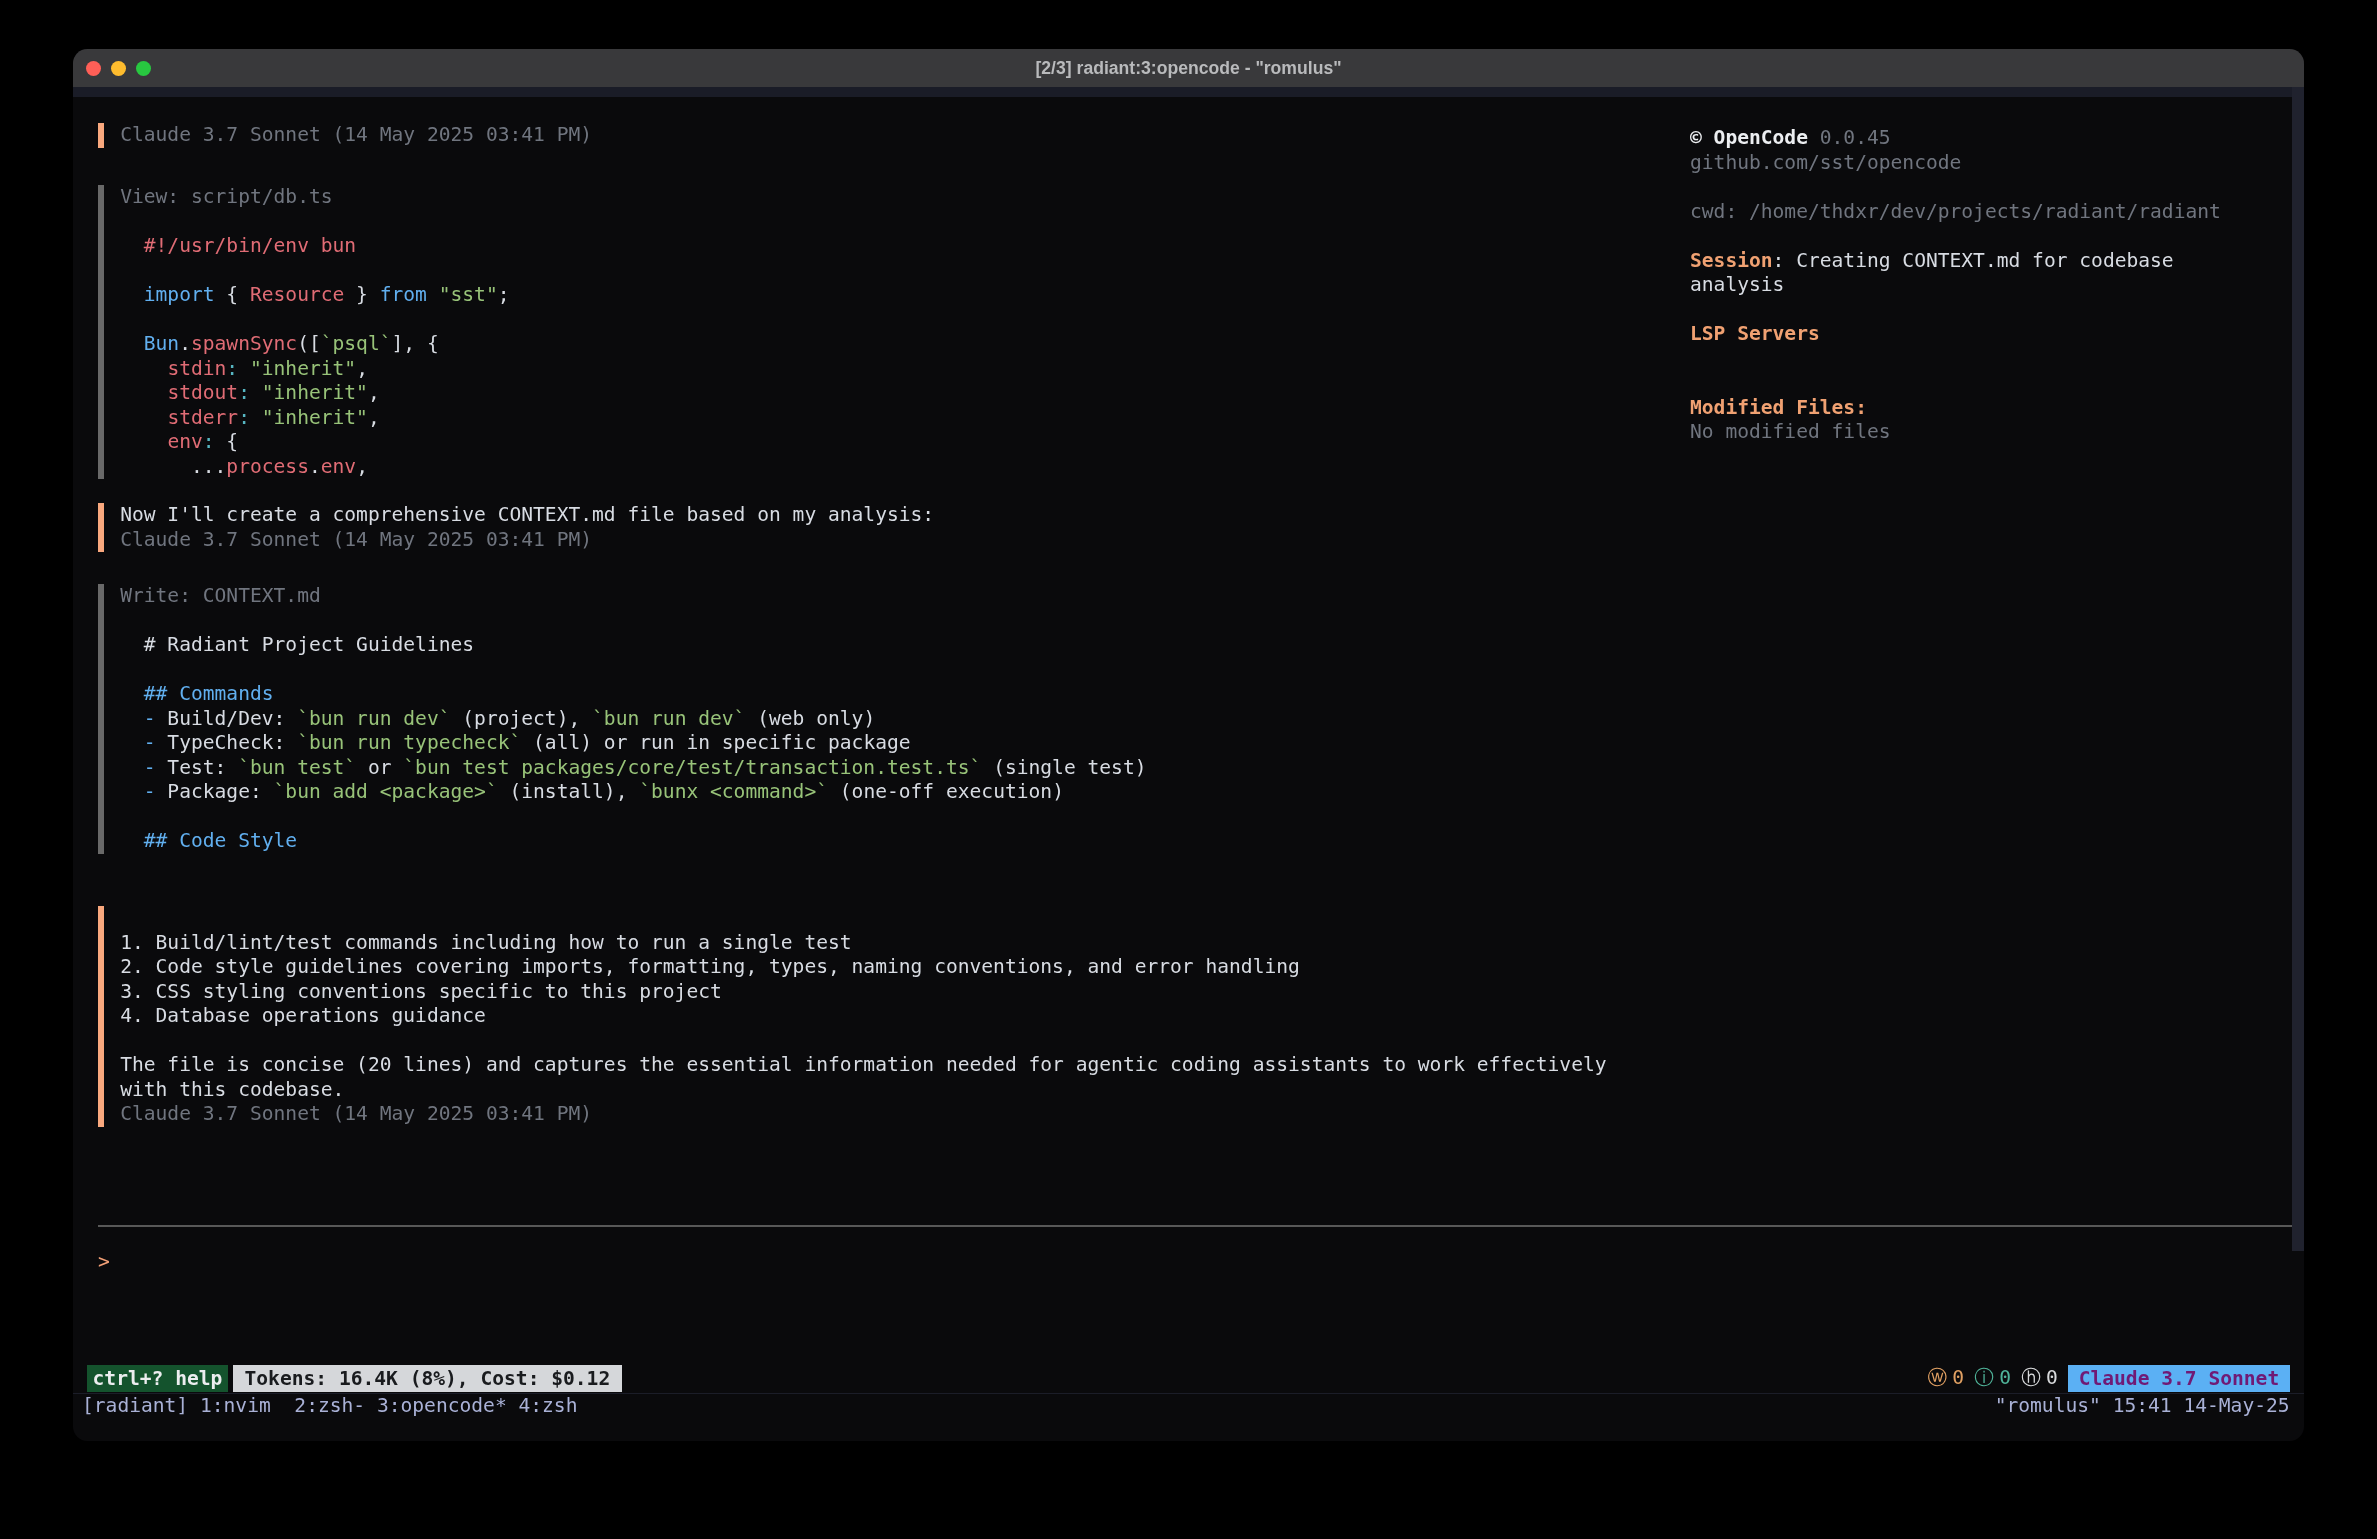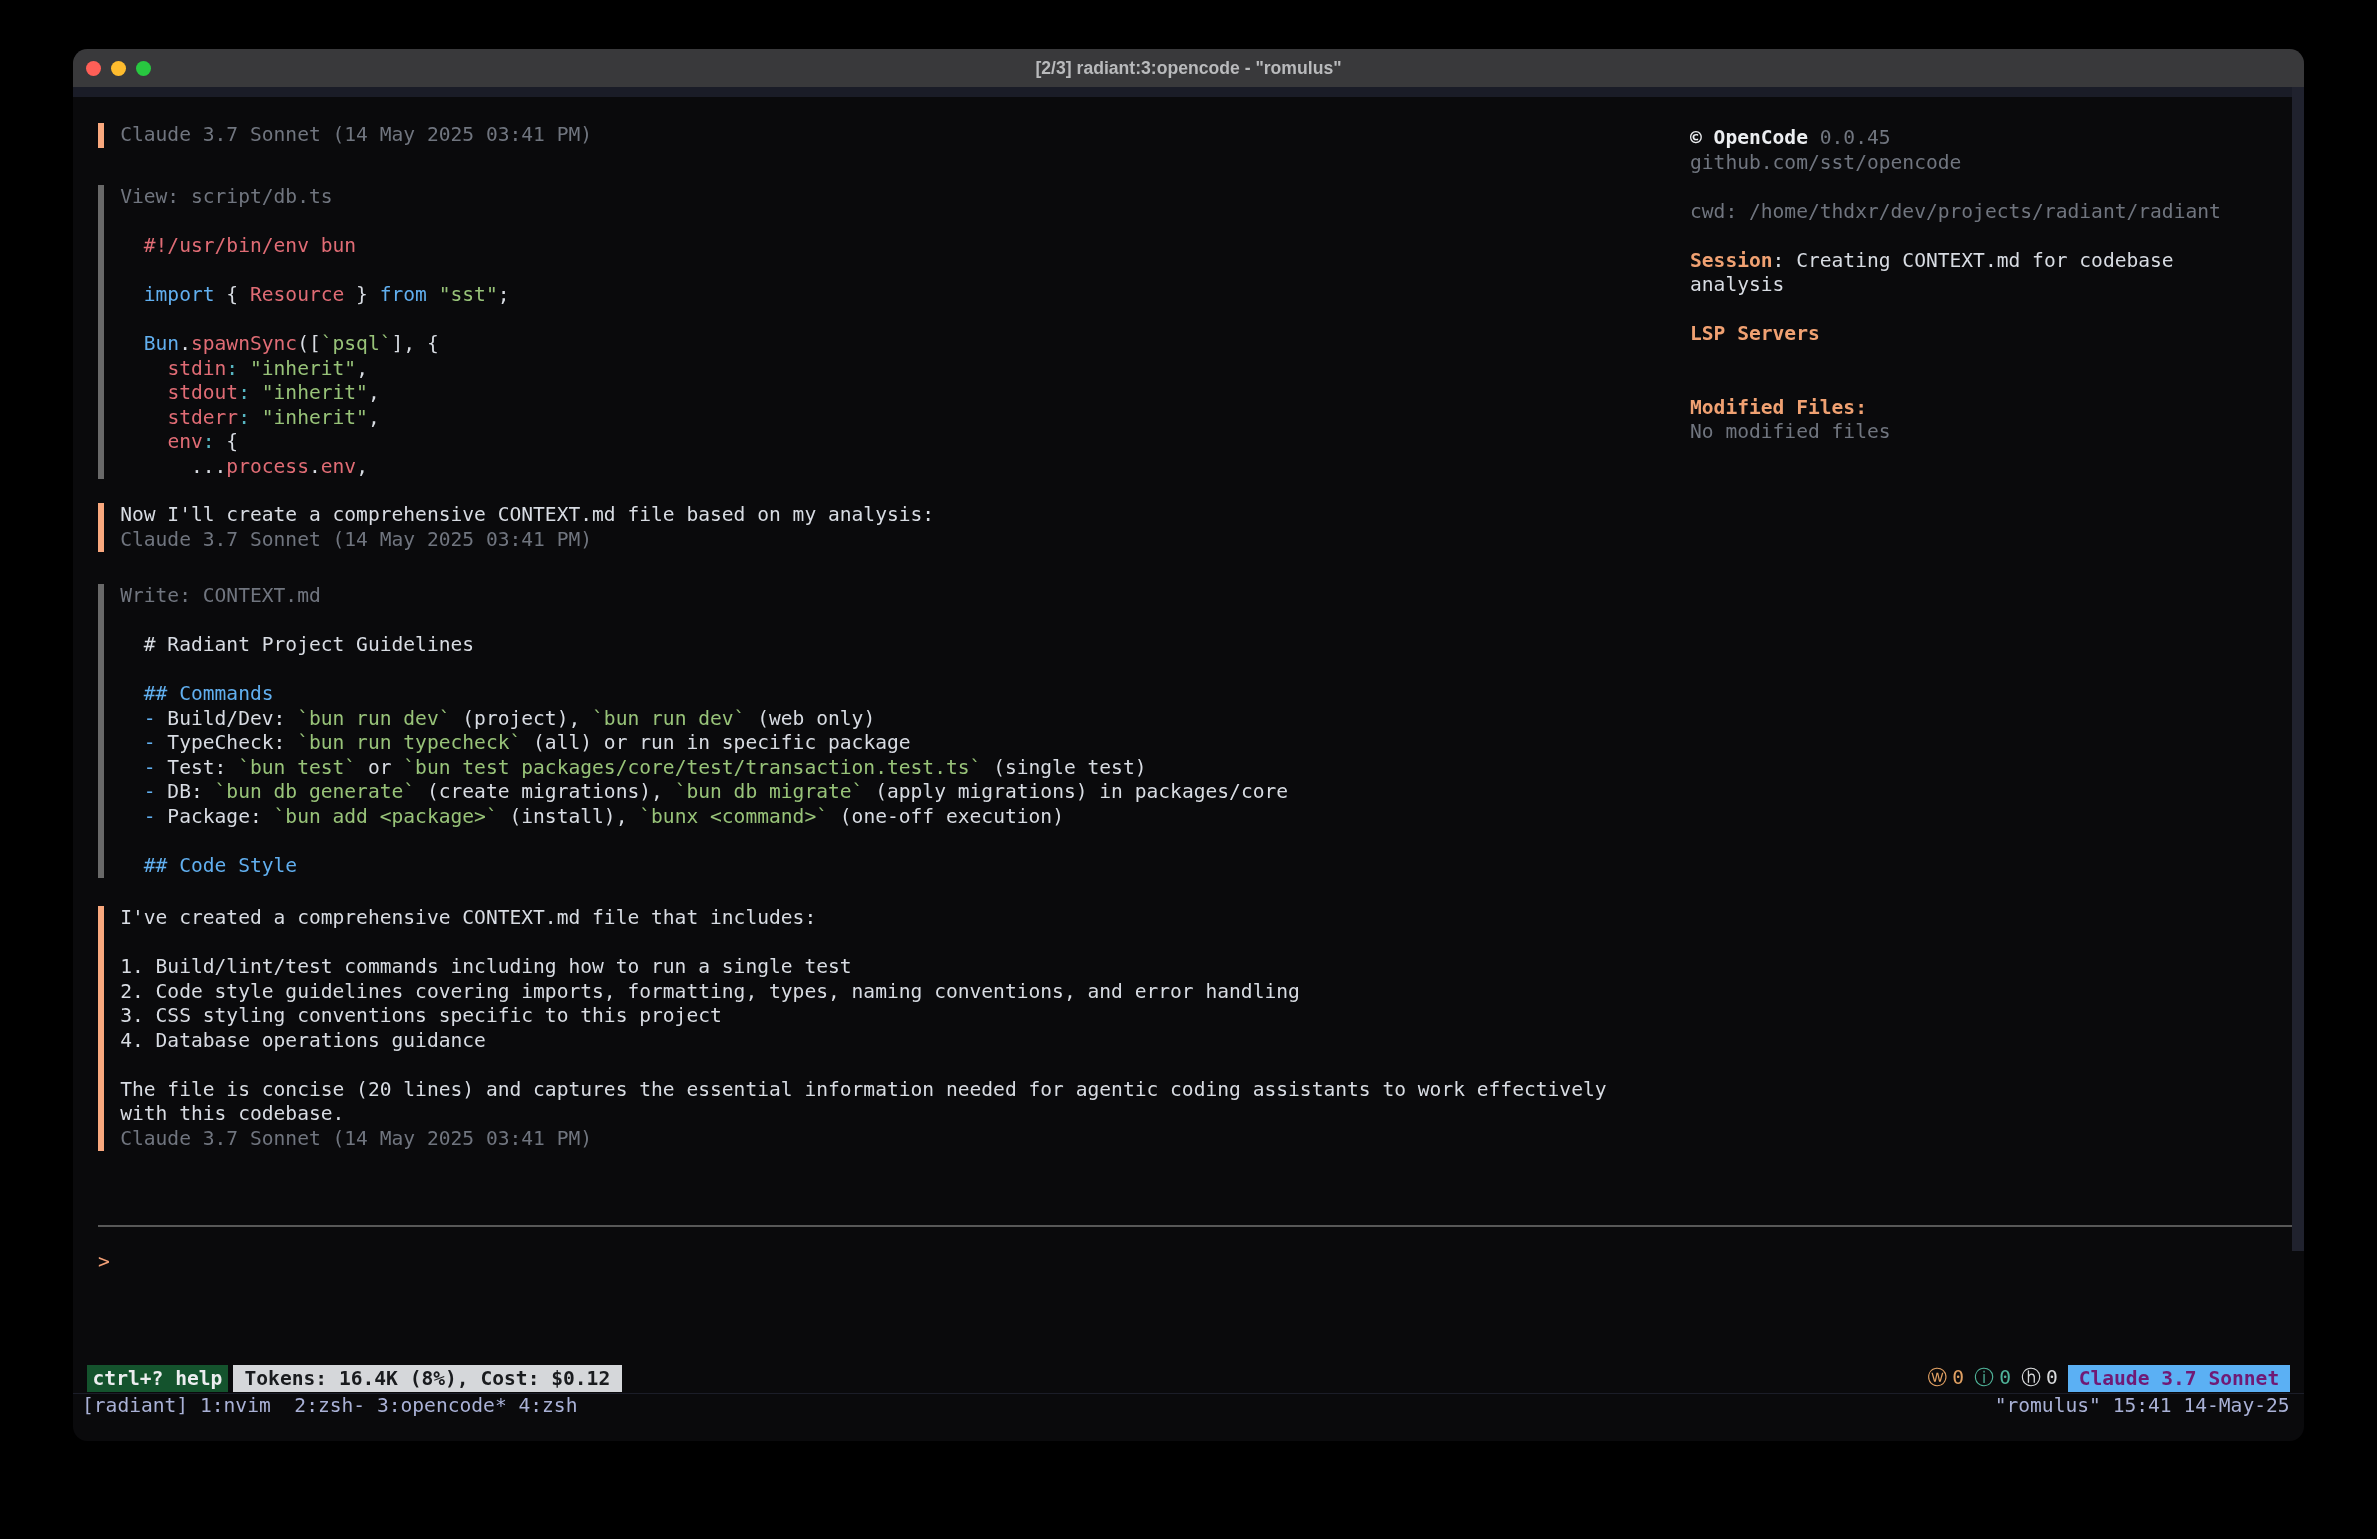--- a/index.html
+++ b/index.html
@@ -125,31 +125,29 @@
         <div class="bar gray"></div>
         <div class="blines">
             <div class="tline"><span class="c-dim">Write: CONTEXT.md</span></div>
             <div class="tline"></div>
             <div class="tline"><span class="c-fg">  # Radiant Project Guidelines</span></div>
             <div class="tline"></div>
             <div class="tline"><span class="c-fg">  </span><span class="c-blue">## Commands</span></div>
             <div class="tline"><span class="c-fg">  </span><span class="c-blue">-</span><span class="c-fg"> Build/Dev: </span><span class="c-green">`bun run dev`</span><span class="c-fg"> (project), </span><span class="c-green">`bun run dev`</span><span class="c-fg"> (web only)</span></div>
             <div class="tline"><span class="c-fg">  </span><span class="c-blue">-</span><span class="c-fg"> TypeCheck: </span><span class="c-green">`bun run typecheck`</span><span class="c-fg"> (all) or run in specific package</span></div>
             <div class="tline"><span class="c-fg">  </span><span class="c-blue">-</span><span class="c-fg"> Test: </span><span class="c-green">`bun test`</span><span class="c-fg"> or </span><span class="c-green">`bun test packages/core/test/transaction.test.ts`</span><span class="c-fg"> (single test)</span></div>
-            <div class="tline"><span class="c-fg">  </span><span class="c-blue">-</span><span class="c-fg"> DB: </span><span class="c-green">`bun db generate`</span><span class="c-fg"> (create migrations), </span><span class="c-green">`bun db migrate`</span><span class="c-fg"> (apply migrations) in packages/core</span></div>
             <div class="tline"><span class="c-fg">  </span><span class="c-blue">-</span><span class="c-fg"> Package: </span><span class="c-green">`bun add &lt;package&gt;`</span><span class="c-fg"> (install), </span><span class="c-green">`bunx &lt;command&gt;`</span><span class="c-fg"> (one-off execution)</span></div>
             <div class="tline"></div>
             <div class="tline"><span class="c-fg">  </span><span class="c-blue">## Code Style</span></div>
           </div>
       </div>
 
       <div class="block" style="top:819px">
         <div class="bar orange"></div>
         <div class="blines">
-            <div class="tline"><span class="c-fg">I've created a comprehensive CONTEXT.md file that includes:</span></div>
             <div class="tline"></div>
             <div class="tline"><span class="c-fg">1. Build/lint/test commands including how to run a single test</span></div>
             <div class="tline"><span class="c-fg">2. Code style guidelines covering imports, formatting, types, naming conventions, and error handling</span></div>
             <div class="tline"><span class="c-fg">3. CSS styling conventions specific to this project</span></div>
             <div class="tline"><span class="c-fg">4. Database operations guidance</span></div>
             <div class="tline"></div>
             <div class="tline"><span class="c-fg">The file is concise (20 lines) and captures the essential information needed for agentic coding assistants to work effectively</span></div>
             <div class="tline"><span class="c-fg">with this codebase.</span></div>
             <div class="tline"><span class="c-dim">Claude 3.7 Sonnet (14 May 2025 03:41 PM)</span></div>
           </div>

